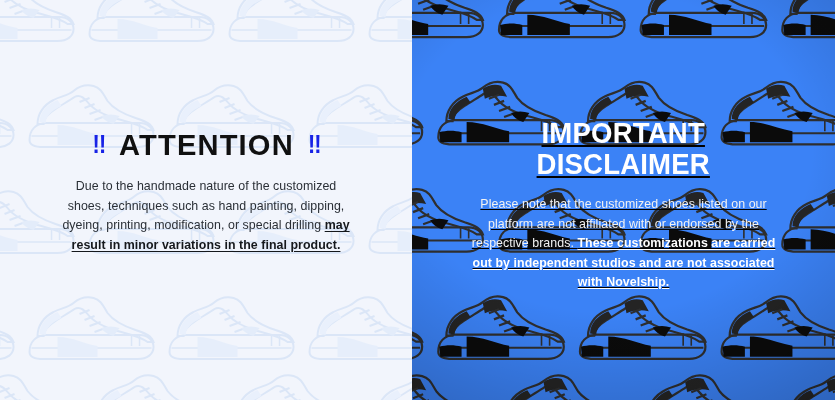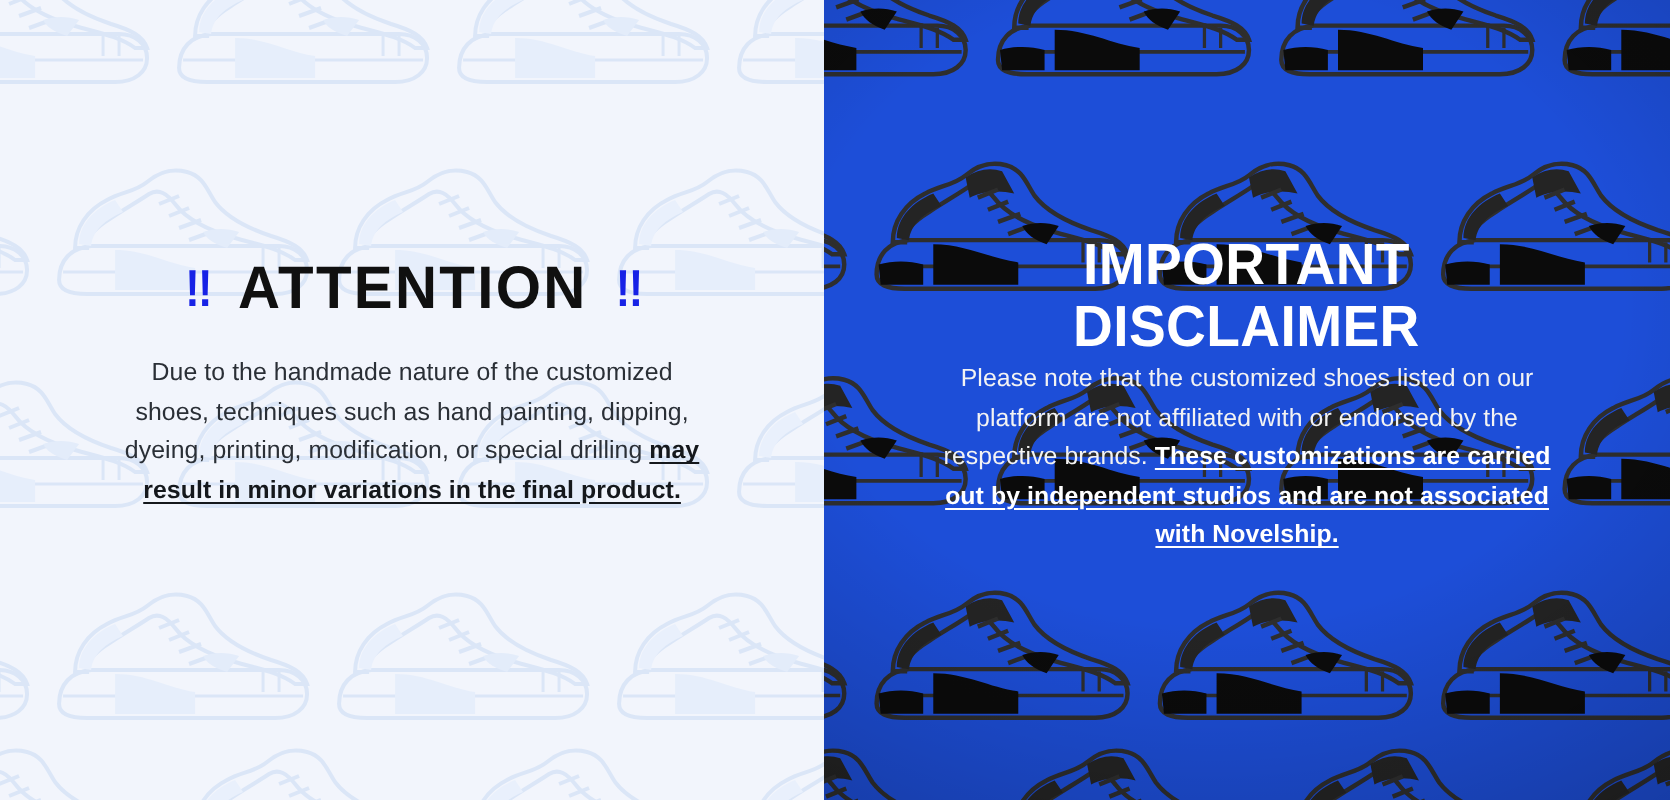--- a/index.html
+++ b/index.html
@@ -22,21 +22,21 @@
   }
 
   
   .panel {
     position: relative;
     height: 400px;
     overflow: hidden;
     box-sizing: border-box;
   }
   .panel-left  { width: 417px; background: #f2f5fc; }
-  .panel-right { width: 428px; background: #1d4ed8; }
+  .panel-right { width: 428px; background: #3b82f6; text-decoration: underline; }
 
   
   .pattern {
     position: absolute;
     left: 0;
     top: 0;
     width: 100%;
     height: 100%;
     pointer-events: none;
   }
@@ -118,20 +118,21 @@
     line-height: 1.58;
     letter-spacing: 0.05px;
     text-align: center;
   }
   .body-left {
     margin-top: 17px;
     color: #2a2f36;
     max-width: 300px;
   }
   .body-right {
+    margin-top: 15px;
     color: #f3f3f3;
     max-width: 320px;
   }
   .emph {
     font-weight: 700;
     text-decoration: underline;
     text-underline-offset: 2px;
   }
   .body-left .emph  { color: #15181c; }
   .body-right .emph { color: #ffffff; }

